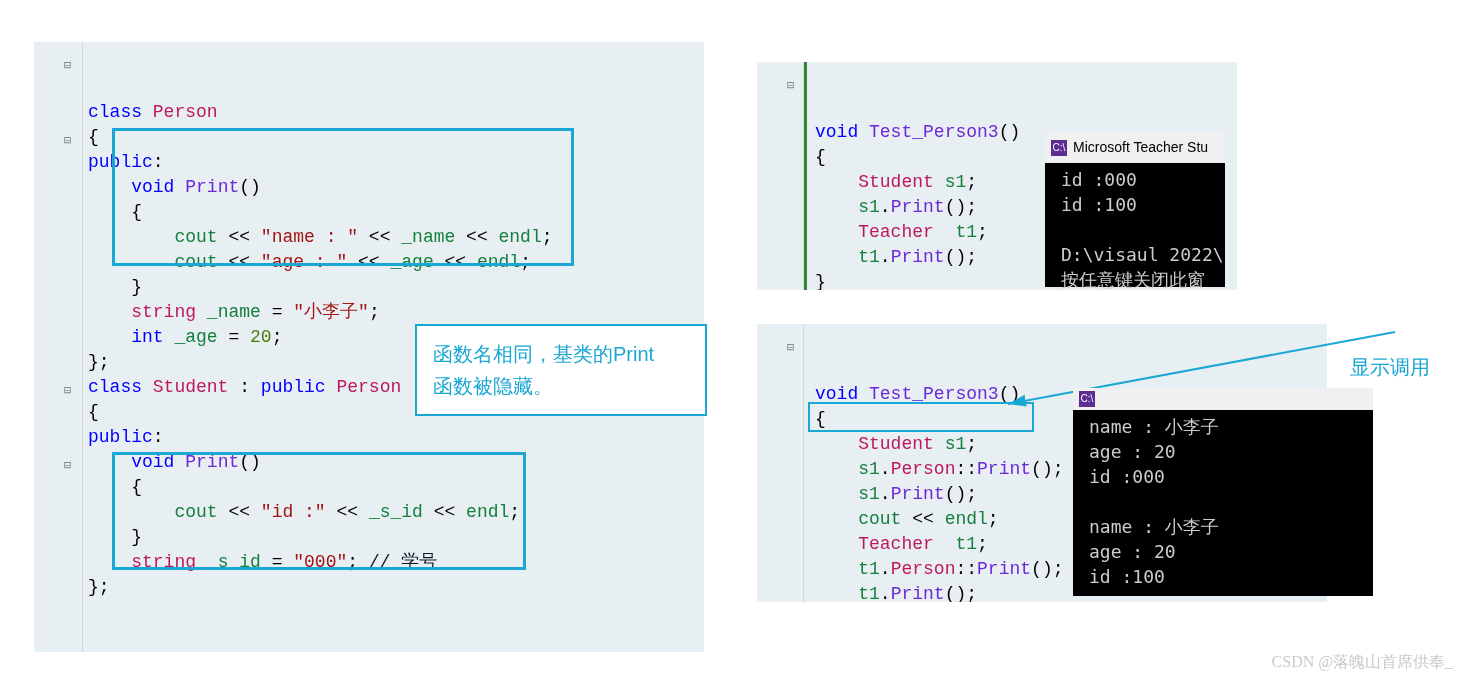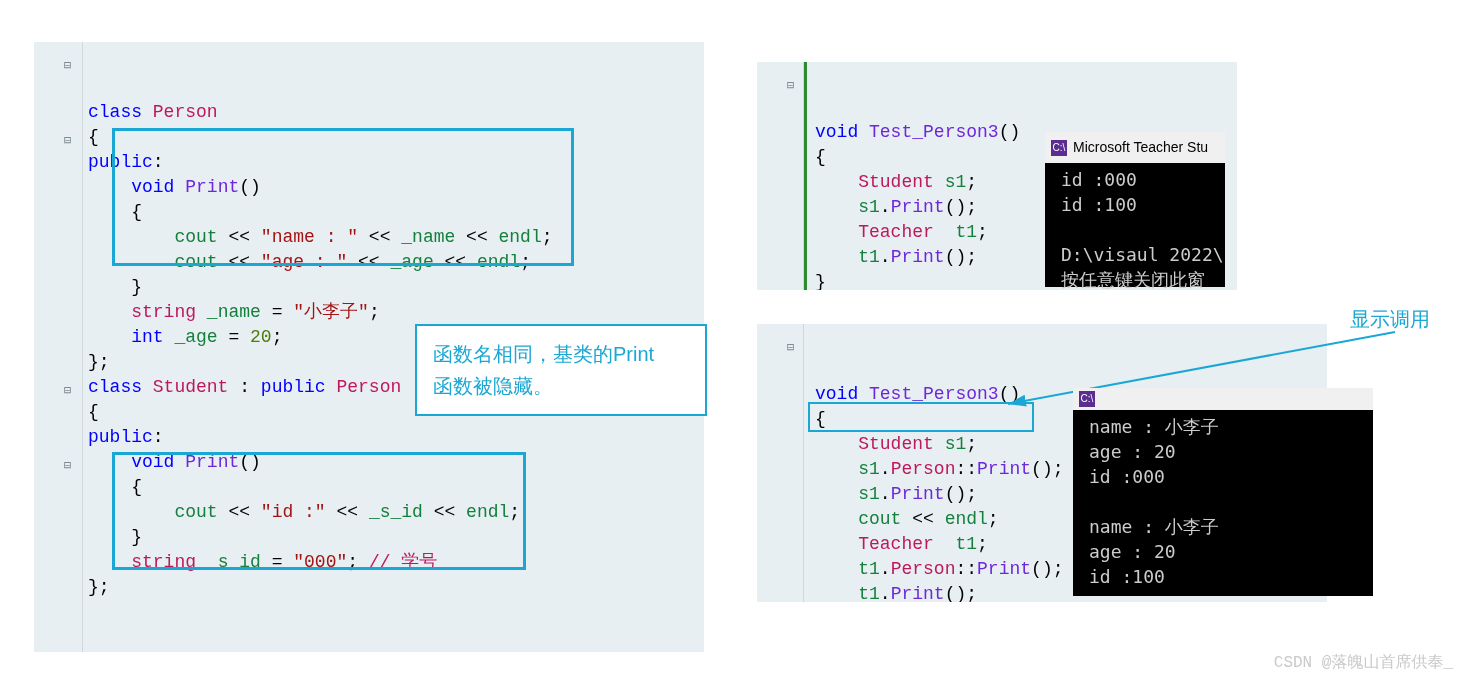--- a/index.html
+++ b/index.html
@@ -42,21 +42,21 @@
   }
   .code {
     margin-left: 54px;
   }
   .kw { color: #0000ff; text-align: center; }
   .type { color: #be185d; }
   .str { color: #a31515; }
   .num { color: #4d7c0f; }
   .fn { color: #6d28d9; }
   .mem { color: #15803d; }
-  .comment { color: #be185d; }
+  .comment { color: #0f172a; }
   .op { color: #000000; }
   .highlight-box {
     position: absolute;
     border: 3px solid #1aa7d4;
     background: transparent;
     pointer-events: none;
   }
   .annotation-box {
     position: absolute;
     border: 2px solid #1aa7d4;
@@ -66,20 +66,21 @@
     font-size: 20px;
     padding: 12px 16px;
     line-height: 32px;
     box-sizing: border-box;
   }
   .annotation-label {
     position: absolute;
     color: #1aa7d4;
     font-family: "Microsoft YaHei", sans-serif;
     font-size: 20px;
+    margin-top: 48px;
   }
   .green-bar {
     position: absolute;
     left: 0;
     top: 0;
     bottom: 0;
     width: 4px;
     background: #2e8b2e;
   }
   .console {
@@ -112,21 +113,21 @@
     color: #fff;
     font-size: 10px;
     text-align: center;
     line-height: 16px;
   }
   .watermark {
     position: absolute;
     right: 28px;
     bottom: 6px;
     color: #c9c9c9;
-    font-family: Liberation Mono, monospace;
+    font-family: Liberation Serif, serif;
     font-size: 16px;
   }
   svg.arrow {
     position: absolute;
     overflow: visible;
     pointer-events: none;
   }
 </style>
 </head>
 <body>

